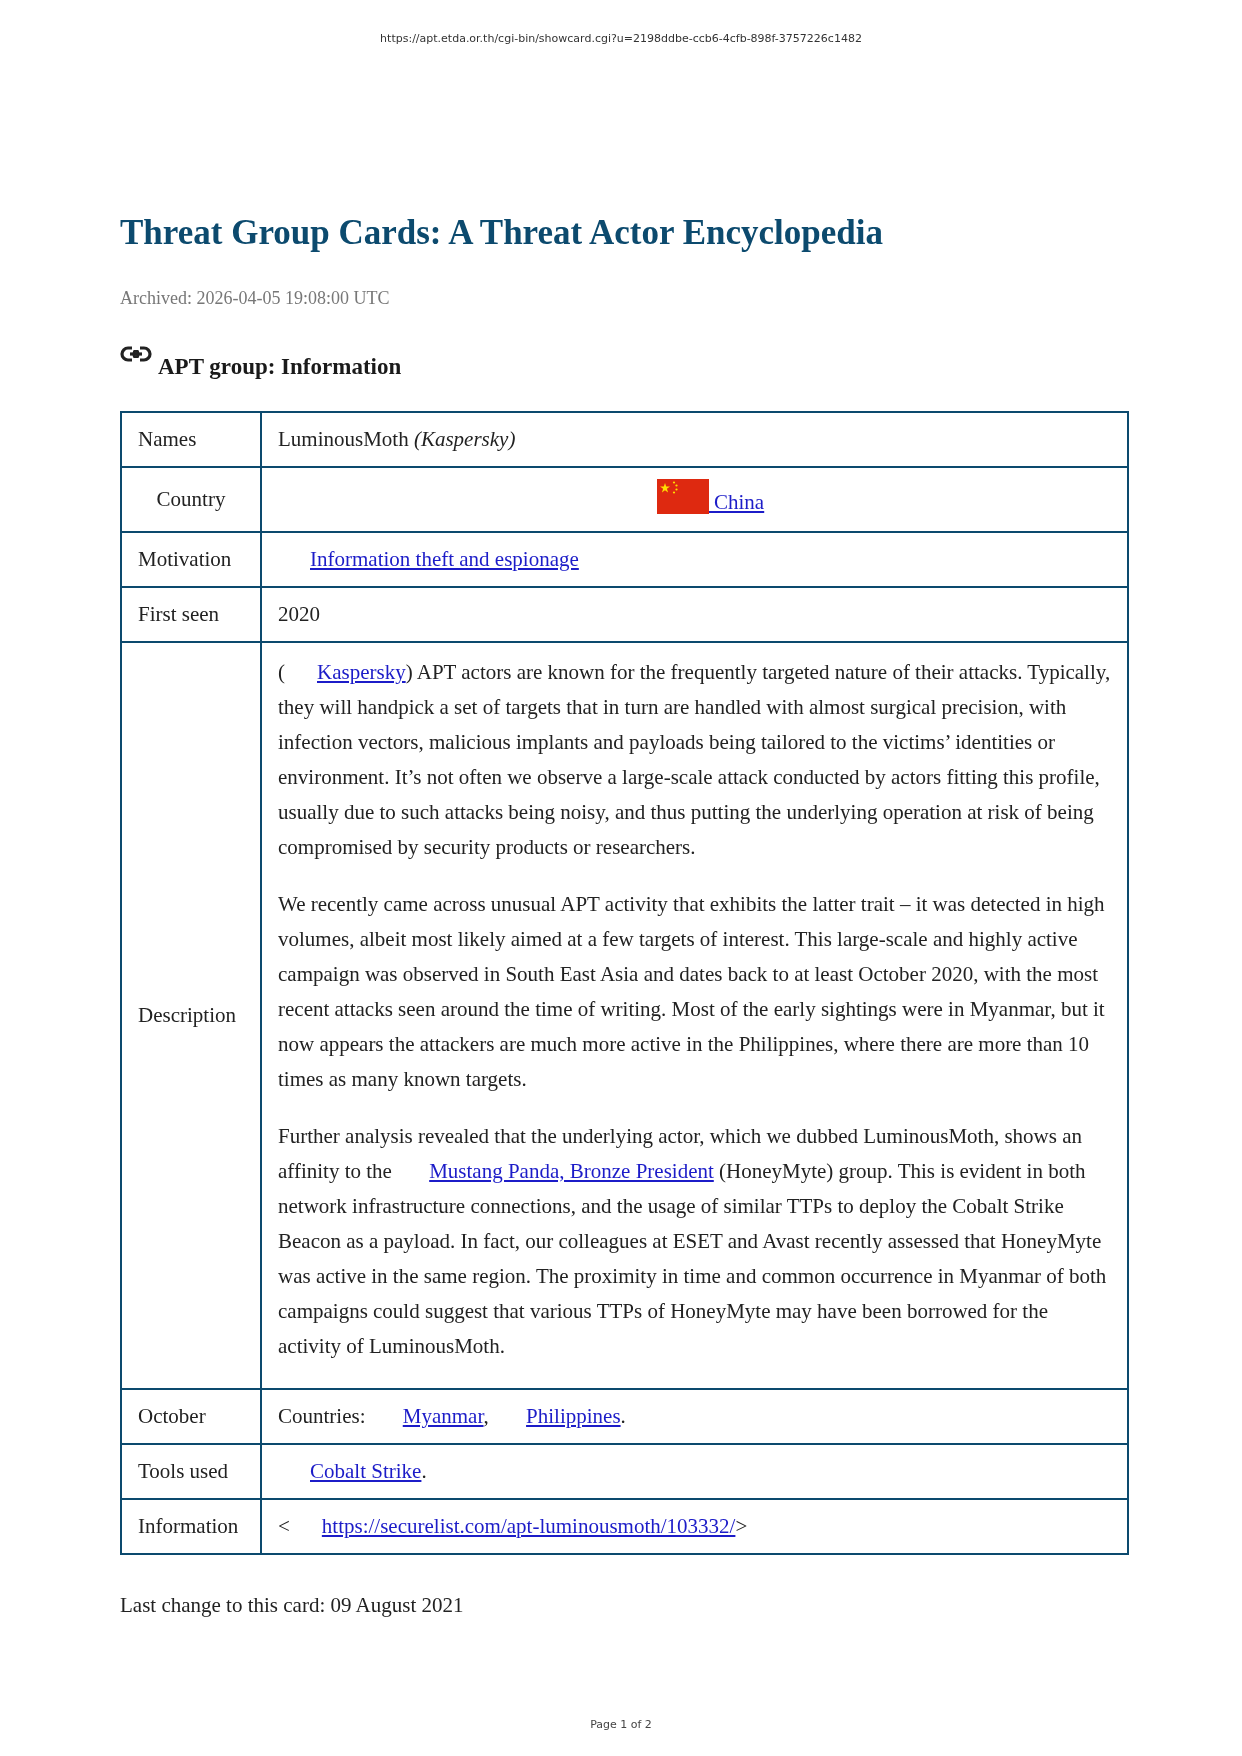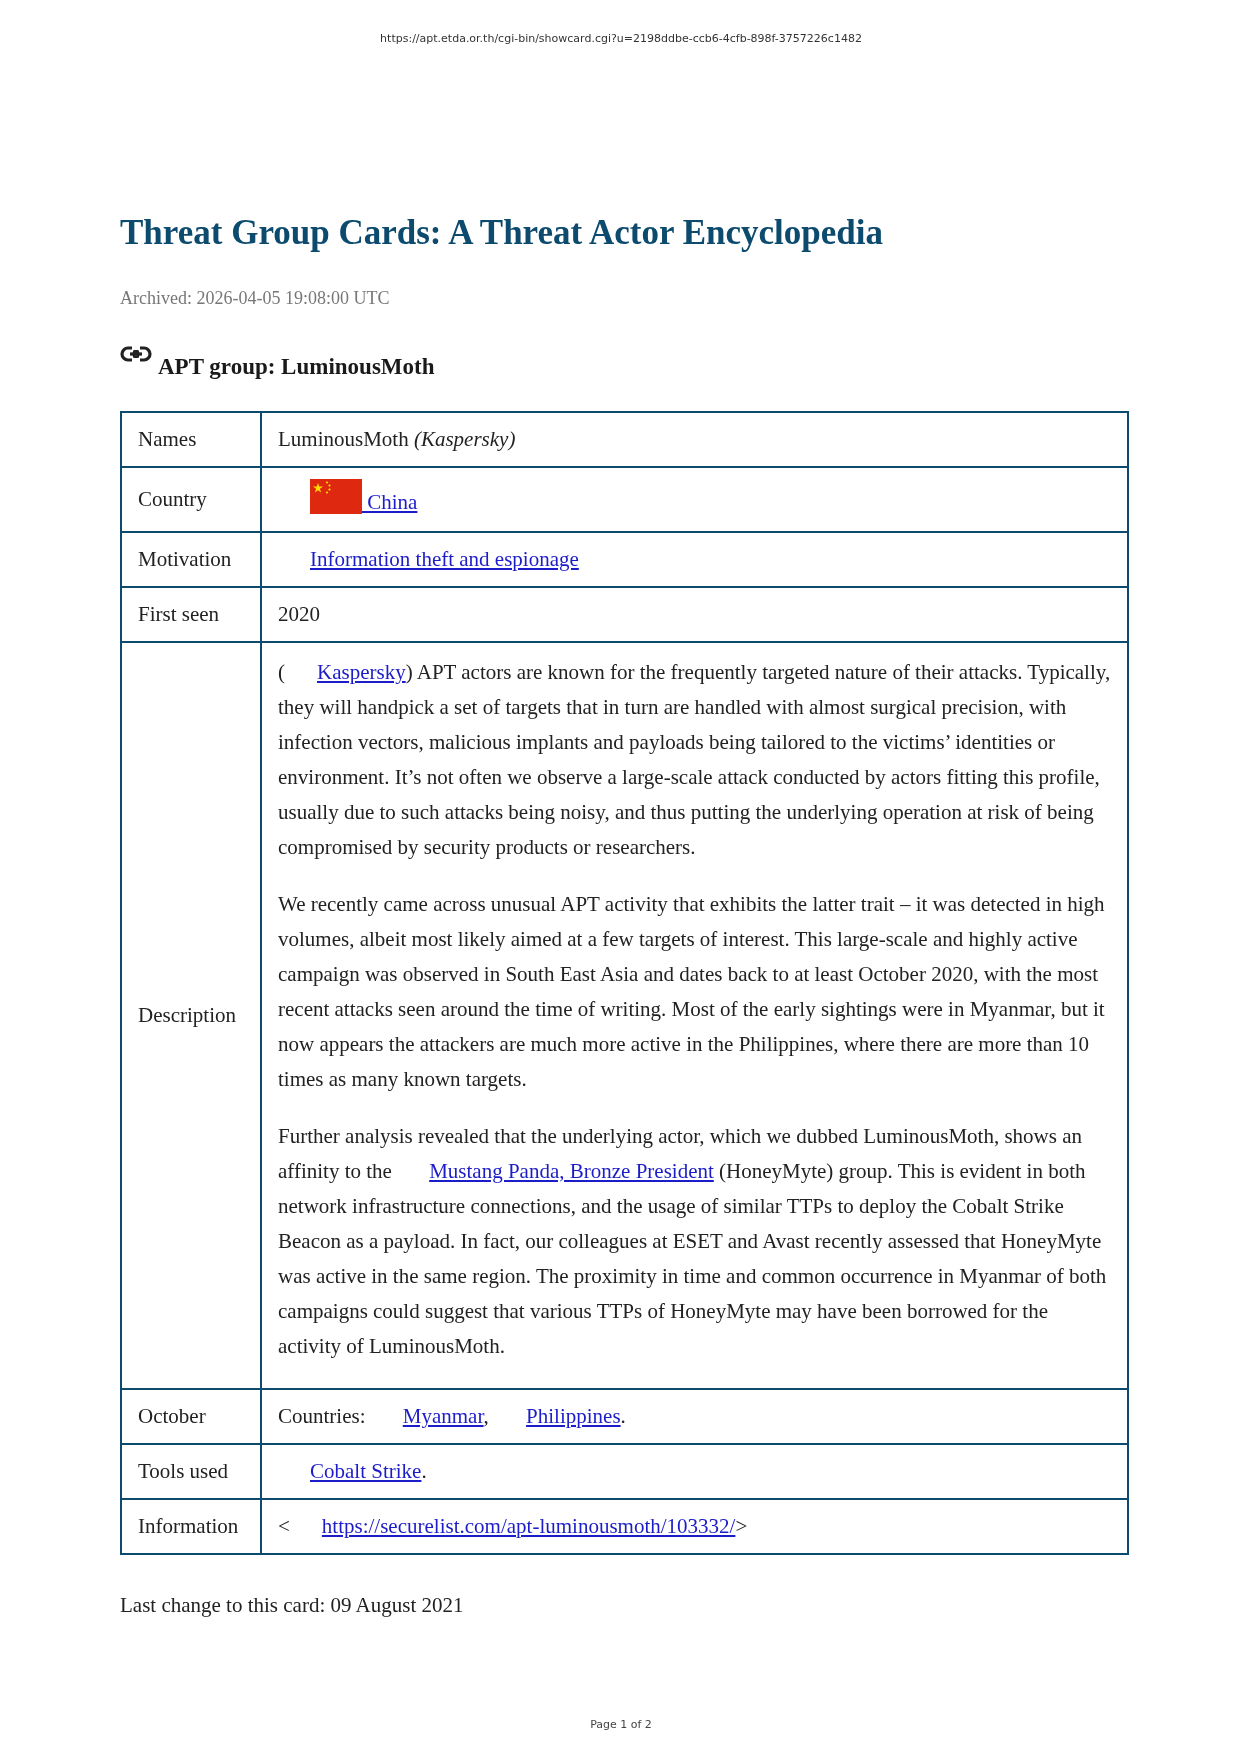--- a/index.html
+++ b/index.html
@@ -8,21 +8,21 @@
   .page-title { position: absolute; top: 213px; left: 120px; margin: 0; font-size: 35px; font-weight: bold; color: #0c4a6e; }
   .archived { position: absolute; top: 288px; left: 120px; font-size: 18px; color: #777777; }
   .group-heading { position: absolute; top: 346px; left: 120px; display: flex; align-items: flex-start; }
   .link-icon { width: 34px; height: 22px; margin-right: 4px; margin-top: -2px; }
   .group-title { font-size: 23px; font-weight: bold; color: #1a1a1a; margin-top: 8px; }
   table.card { position: absolute; top: 411px; left: 120px; width: 1009px; border-collapse: collapse; font-size: 21px; }
   table.card td { border: 2px solid #0c4a6e; vertical-align: middle; padding: 0 16px; line-height: 35px; }
   td.label { width: 106px; }
   a { color: #1a0dab; color: #1c1cc8; text-decoration: underline; padding-left: 32px; }
   .row-names td { height: 53px; }
-  .row-country td { height: 63px; }
+  .row-country td { height: 63px; text-align: center; }
   .row-motivation td { height: 53px; }
   .row-firstseen td { height: 53px; }
   .row-desc td.content { padding-top: 12px; padding-bottom: 24px; }
   .row-desc p { margin: 0 0 22px 0; }
   .row-desc p:last-child { margin-bottom: 0; }
   .row-observed td, .row-tools td, .row-info td { height: 53px; }
   .flag { display: inline-block; width: 52px; height: 35px; background: #de2910; position: relative; vertical-align: -5px; }
   .flag svg { position: absolute; left: 0; top: 0; }
   .last-change { position: absolute; top: 1593px; left: 120px; font-size: 21px; color: #222; }
   .footer { position: absolute; top: 1718px; left: 0; width: 1242px; text-align: center; font-family: "DejaVu Sans", sans-serif; font-size: 11px; color: #444; }
@@ -38,21 +38,21 @@
 <div class="archived">Archived: 2026-04-05 19:08:00 UTC</div>
 
 <div class="group-heading">
   <svg class="link-icon" viewBox="0 0 34 22">
     <rect x="2" y="4" width="16" height="12" rx="6" ry="6" fill="none" stroke="#222" stroke-width="3.2"></rect>
     <rect x="14" y="4" width="16" height="12" rx="6" ry="6" fill="none" stroke="#222" stroke-width="3.2"></rect>
     <rect x="12" y="2" width="8" height="4" fill="#fff"></rect>
     <rect x="12" y="14" width="8" height="4" fill="#fff"></rect>
     <line x1="10" y1="10" x2="22" y2="10" stroke="#222" stroke-width="3.2"></line>
   </svg>
-  <span class="group-title">APT group: LuminousMoth</span>
+  <span class="group-title">APT group: Information</span>
 </div>
 
 <table class="card">
   <tbody>
       <tr class="row-names">
     <td class="label">Names</td>
     <td class="content"><span>LuminousMoth</span> <i>(Kaspersky)</i></td>
   </tr>
   <tr class="row-country">
     <td class="label">Country</td>

